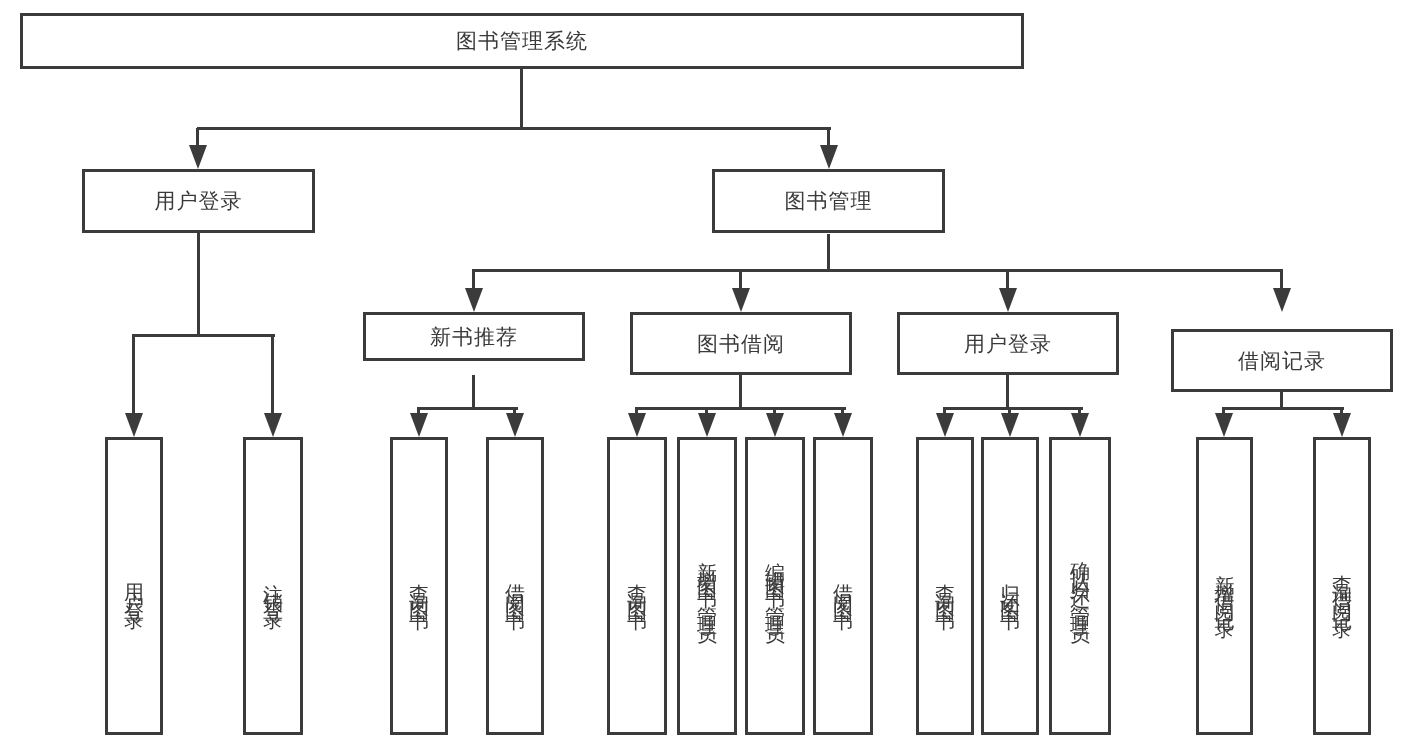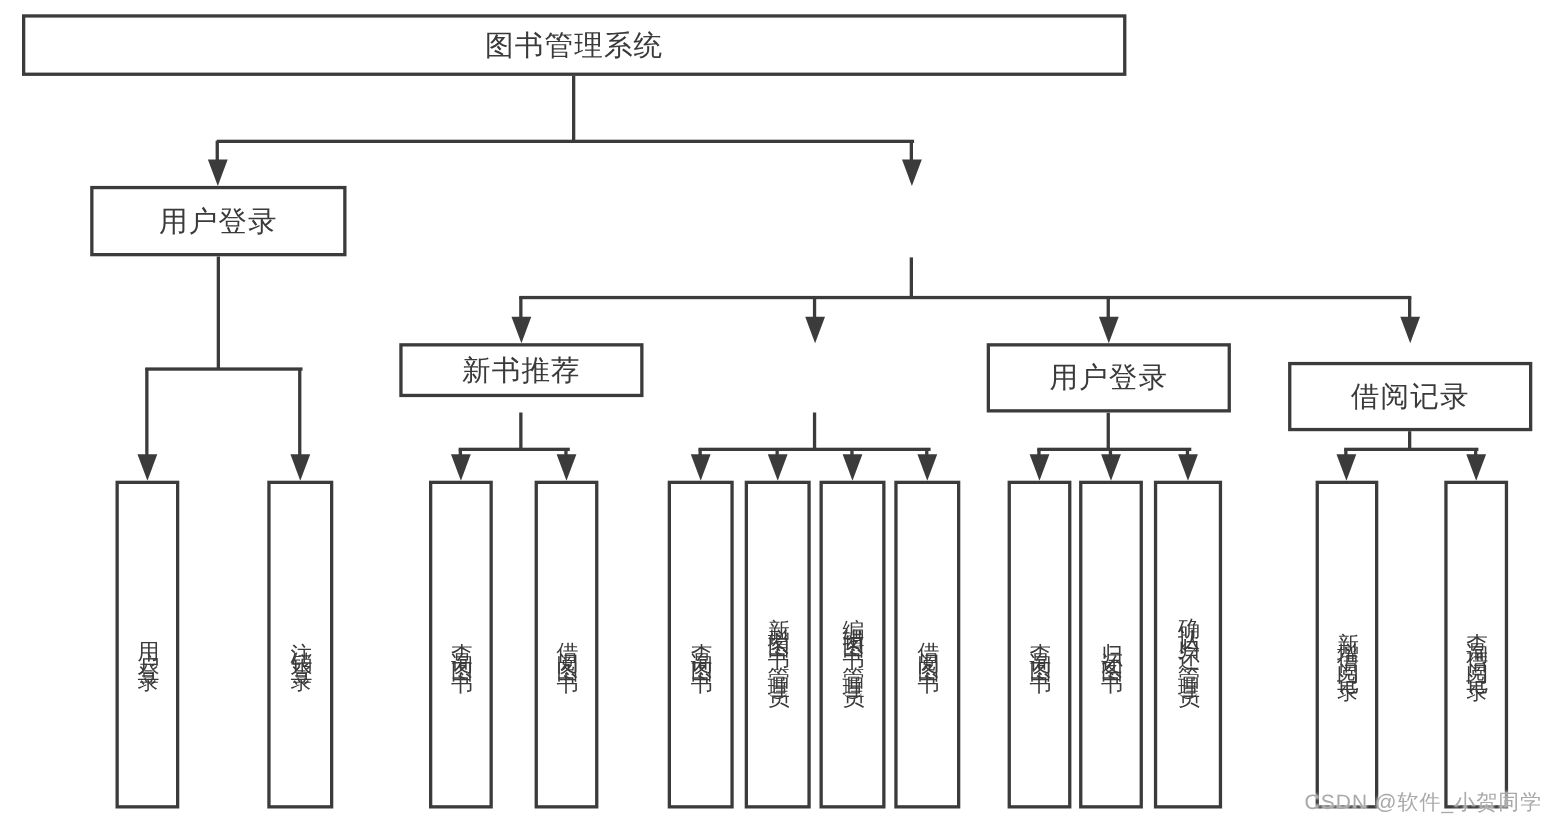--- a/index.html
+++ b/index.html
@@ -1,20 +1,20 @@
 <!DOCTYPE html>
 <html><head>
 <meta charset="utf-8">
 <style>
   html,body{margin:0;padding:0;background:#ffffff}
   .canvas{position:relative;width:1405px;height:747px;background:#ffffff;
           font-family:"Liberation Sans",sans-serif;overflow:hidden}
   .box{position:absolute;background:#ffffff;border:3px solid #3b3b3b;box-sizing:border-box;
        display:flex;align-items:center;justify-content:center;color:#3a3a3a}
-  .hlbl{font-size:26px;letter-spacing:1px;white-space:nowrap}
+  .hlbl{font-size:21px;letter-spacing:1px;white-space:nowrap}
   .vlbl{writing-mode:vertical-rl;text-orientation:mixed;font-size:20px;
         letter-spacing:9px;line-height:1.15;white-space:nowrap}
   .ln{position:absolute;background:#3b3b3b}
   .arr{position:absolute;width:0;height:0;
        border-left:9px solid transparent;border-right:9px solid transparent;
        border-top:24px solid #3b3b3b}
   .wm{position:absolute;left:1186px;top:716px;font-size:19px;color:#a9a9a9;
       letter-spacing:1px;white-space:nowrap;text-shadow:0 0 3px #fff,0 0 3px #fff;z-index:5}
 </style>
 </head>
@@ -81,23 +81,29 @@
   <div class="arr" style="left:1215px;top:413px"></div>
   <div class="arr" style="left:1333px;top:413px"></div>
 
   <div class="box" style="left:20px;top:13px;width:1004px;height:56px">
     <span class="hlbl">图书管理系统</span>
   </div>
 
   <div class="box" style="left:82px;top:169px;width:233px;height:64px">
     <span class="hlbl">用户登录</span>
   </div>
+  <div class="box" style="left:712px;top:169px;width:233px;height:64px">
+    <span class="hlbl">图书管理</span>
+  </div>
 
   <div class="box" style="left:363px;top:312px;width:222px;height:49px">
     <span class="hlbl">新书推荐</span>
+  </div>
+  <div class="box" style="left:630px;top:312px;width:222px;height:63px">
+    <span class="hlbl">图书借阅</span>
   </div>
   <div class="box" style="left:897px;top:312px;width:222px;height:63px">
     <span class="hlbl">用户登录</span>
   </div>
   <div class="box" style="left:1171px;top:329px;width:222px;height:63px">
     <span class="hlbl">借阅记录</span>
   </div>
 
   <div class="box" style="left:105px;top:437px;width:58px;height:298px">
     <span class="vlbl">用户登录</span>
@@ -136,15 +142,14 @@
     <span class="vlbl">确认归还（管理员）</span>
   </div>
 
   <div class="box" style="left:1196px;top:437px;width:57px;height:298px">
     <span class="vlbl">新增借阅记录</span>
   </div>
   <div class="box" style="left:1313px;top:437px;width:58px;height:298px">
     <span class="vlbl">查询借阅记录</span>
   </div>
 
-  <div class="wm">CSDN @软件_小贺同学</div>
 
 </div>
 
 </body></html>

